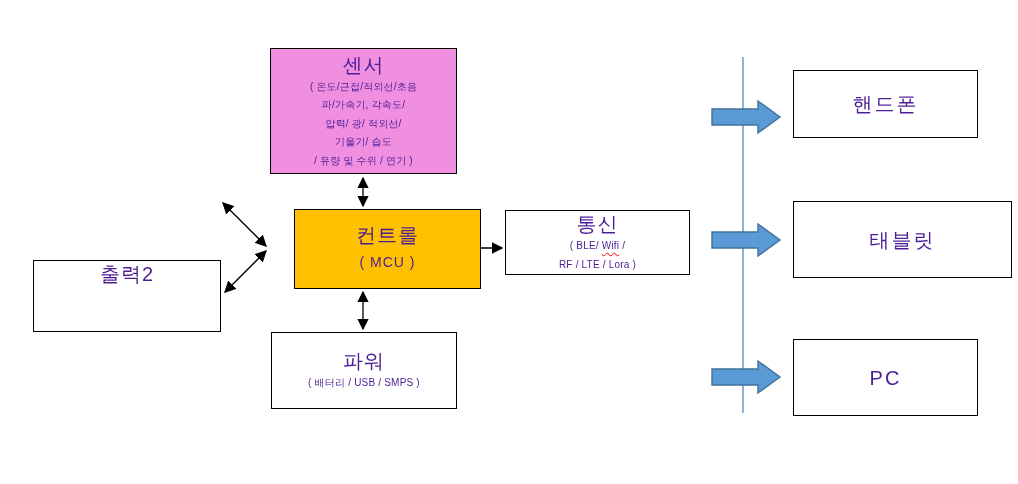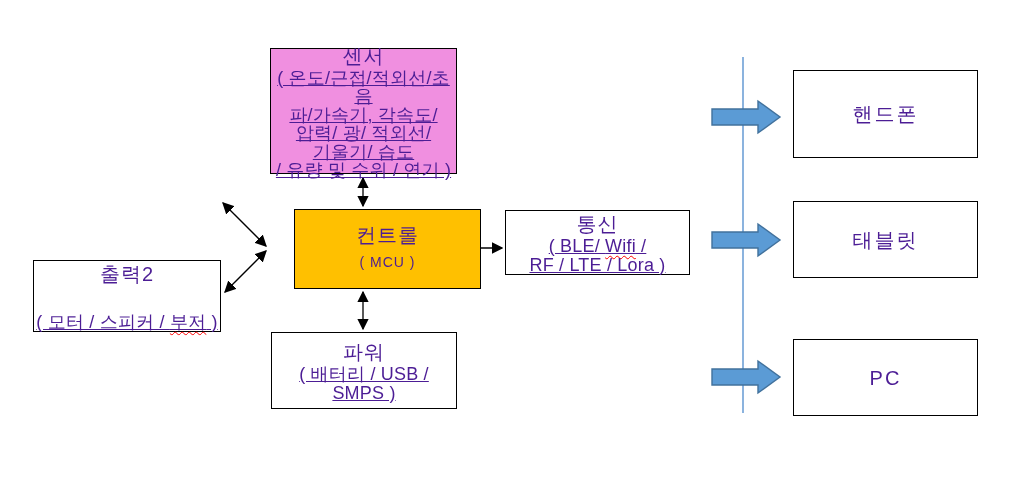--- a/index.html
+++ b/index.html
@@ -17,21 +17,21 @@
     box-sizing:border-box;
     border:1.5px solid #000000;
     background:#ffffff;
     display:flex;flex-direction:column;
     align-items:center;justify-content:center;
     text-align:center;
     line-height:1.3;
   }
   .box .title{font-size:20px;line-height:26px;letter-spacing:1px;}
   .box .subtitle{font-size:14px;line-height:28px;letter-spacing:1px;}
-  .box .detail{font-size:18px;line-height:18.5px;letter-spacing:0.2px;text-decoration:underline;}
+  .box .detail{font-size:10px;line-height:18.5px;letter-spacing:0.2px;}
   .pre{white-space:pre-line;}
   .sq{text-decoration:underline wavy #ff0000 1px;text-underline-offset:3px;}
   .device .label{font-size:20px;letter-spacing:2px;}
   .conn{stroke:#000000;stroke-width:1.3;fill:none;}
 </style>
 </head>
 <body>
 
 <div id="canvas">
 
@@ -68,37 +68,36 @@
   </div>
 
   <div class="box" style="left: 270px; top: 209px; width: 187px; height: 80px; background-color: rgb(255, 192, 0); margin-left: 24px;">
     <div class="title">컨트롤</div>
     <div class="subtitle">( MCU )</div>
   </div>
 
 
   <div class="box" style="left:33px;top:260px;width:188px;height:72px;justify-content:space-between;">
     <div class="title">출력2</div>
-    <div class="detail"><span>( 모터 / 스피커 / </span><span class="sq">부저</span><span> )</span></div>
   </div>
 
   <div class="box" style="left:505px;top:210px;width:185px;height:65px;">
     <div class="title">통신</div>
     <div class="detail"><span>( BLE/ </span><span class="sq">Wifi</span><span> /</span></div>
     <div class="detail">RF / LTE / Lora )</div>
   </div>
 
   <div class="box" style="left:271px;top:332px;width:186px;height:77px;">
     <div class="title">파워</div>
     <div class="detail">( 배터리 / USB / SMPS )</div>
   </div>
 
-  <div class="box device" style="left:793px;top:70px;width:185px;height:88px;">
+  <div class="box device" style="left:793px;top:70px;width:185px;height:68px;">
     <div class="label">핸드폰</div>
   </div>
-  <div class="box device" style="left:793px;top:201px;width:185px;height:77px;text-align:right;">
+  <div class="box device" style="left:793px;top:201px;width:219px;height:77px;text-align:right;">
     <div class="label">태블릿</div>
   </div>
   <div class="box device" style="left:793px;top:339px;width:185px;height:77px;">
     <div class="label">PC</div>
   </div>
 
 </div>
 
 </body></html>

